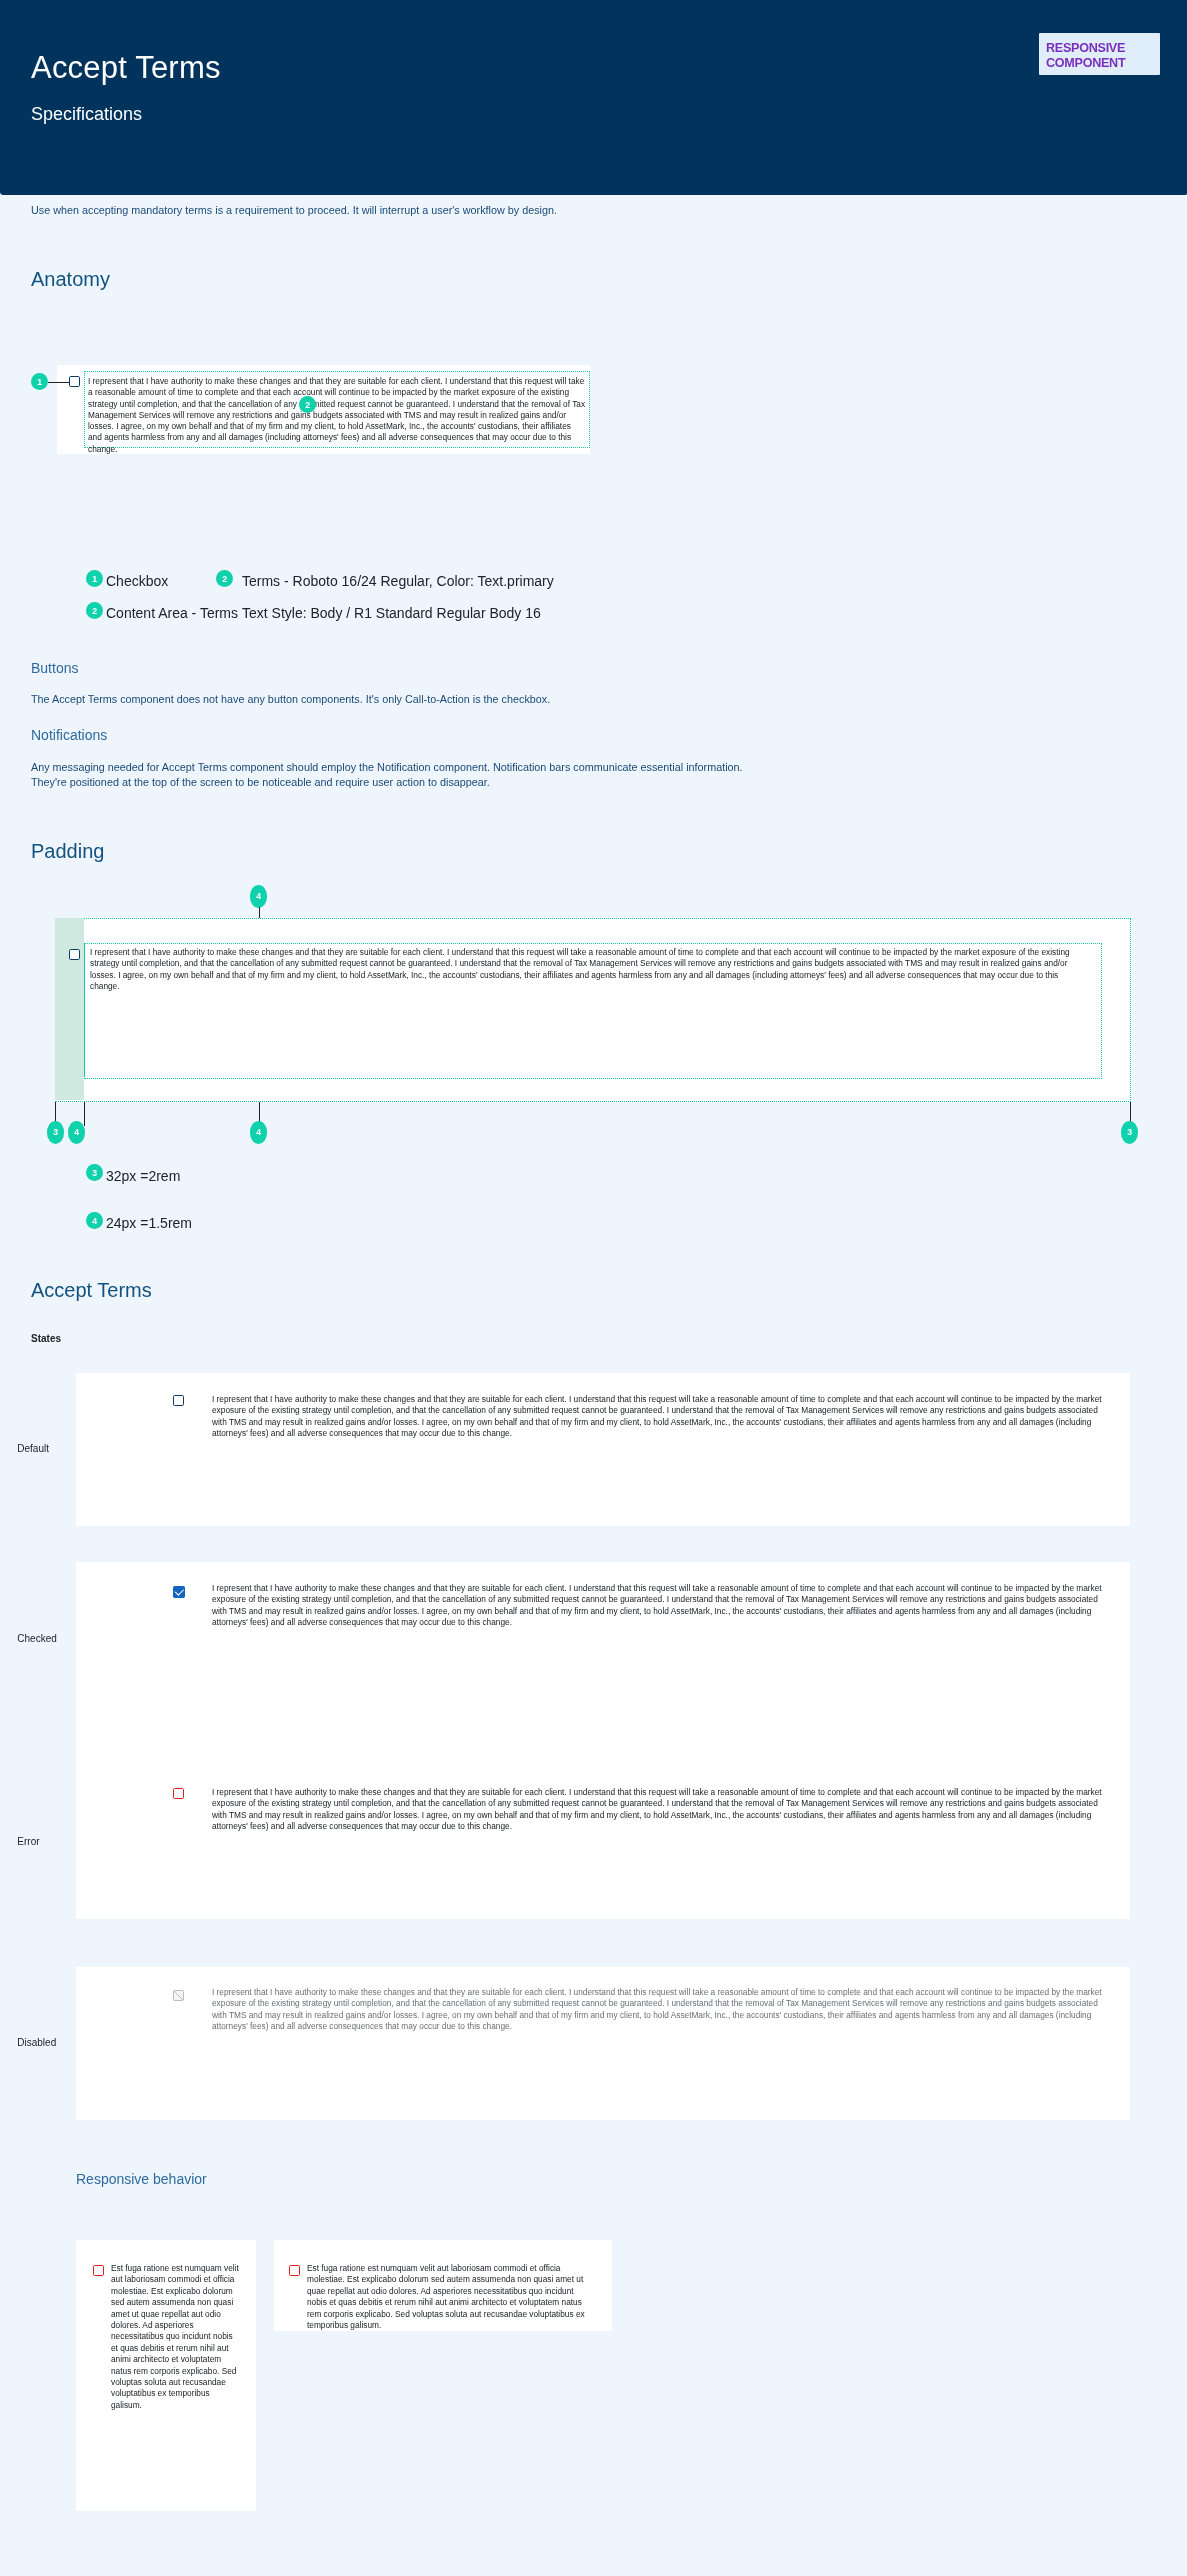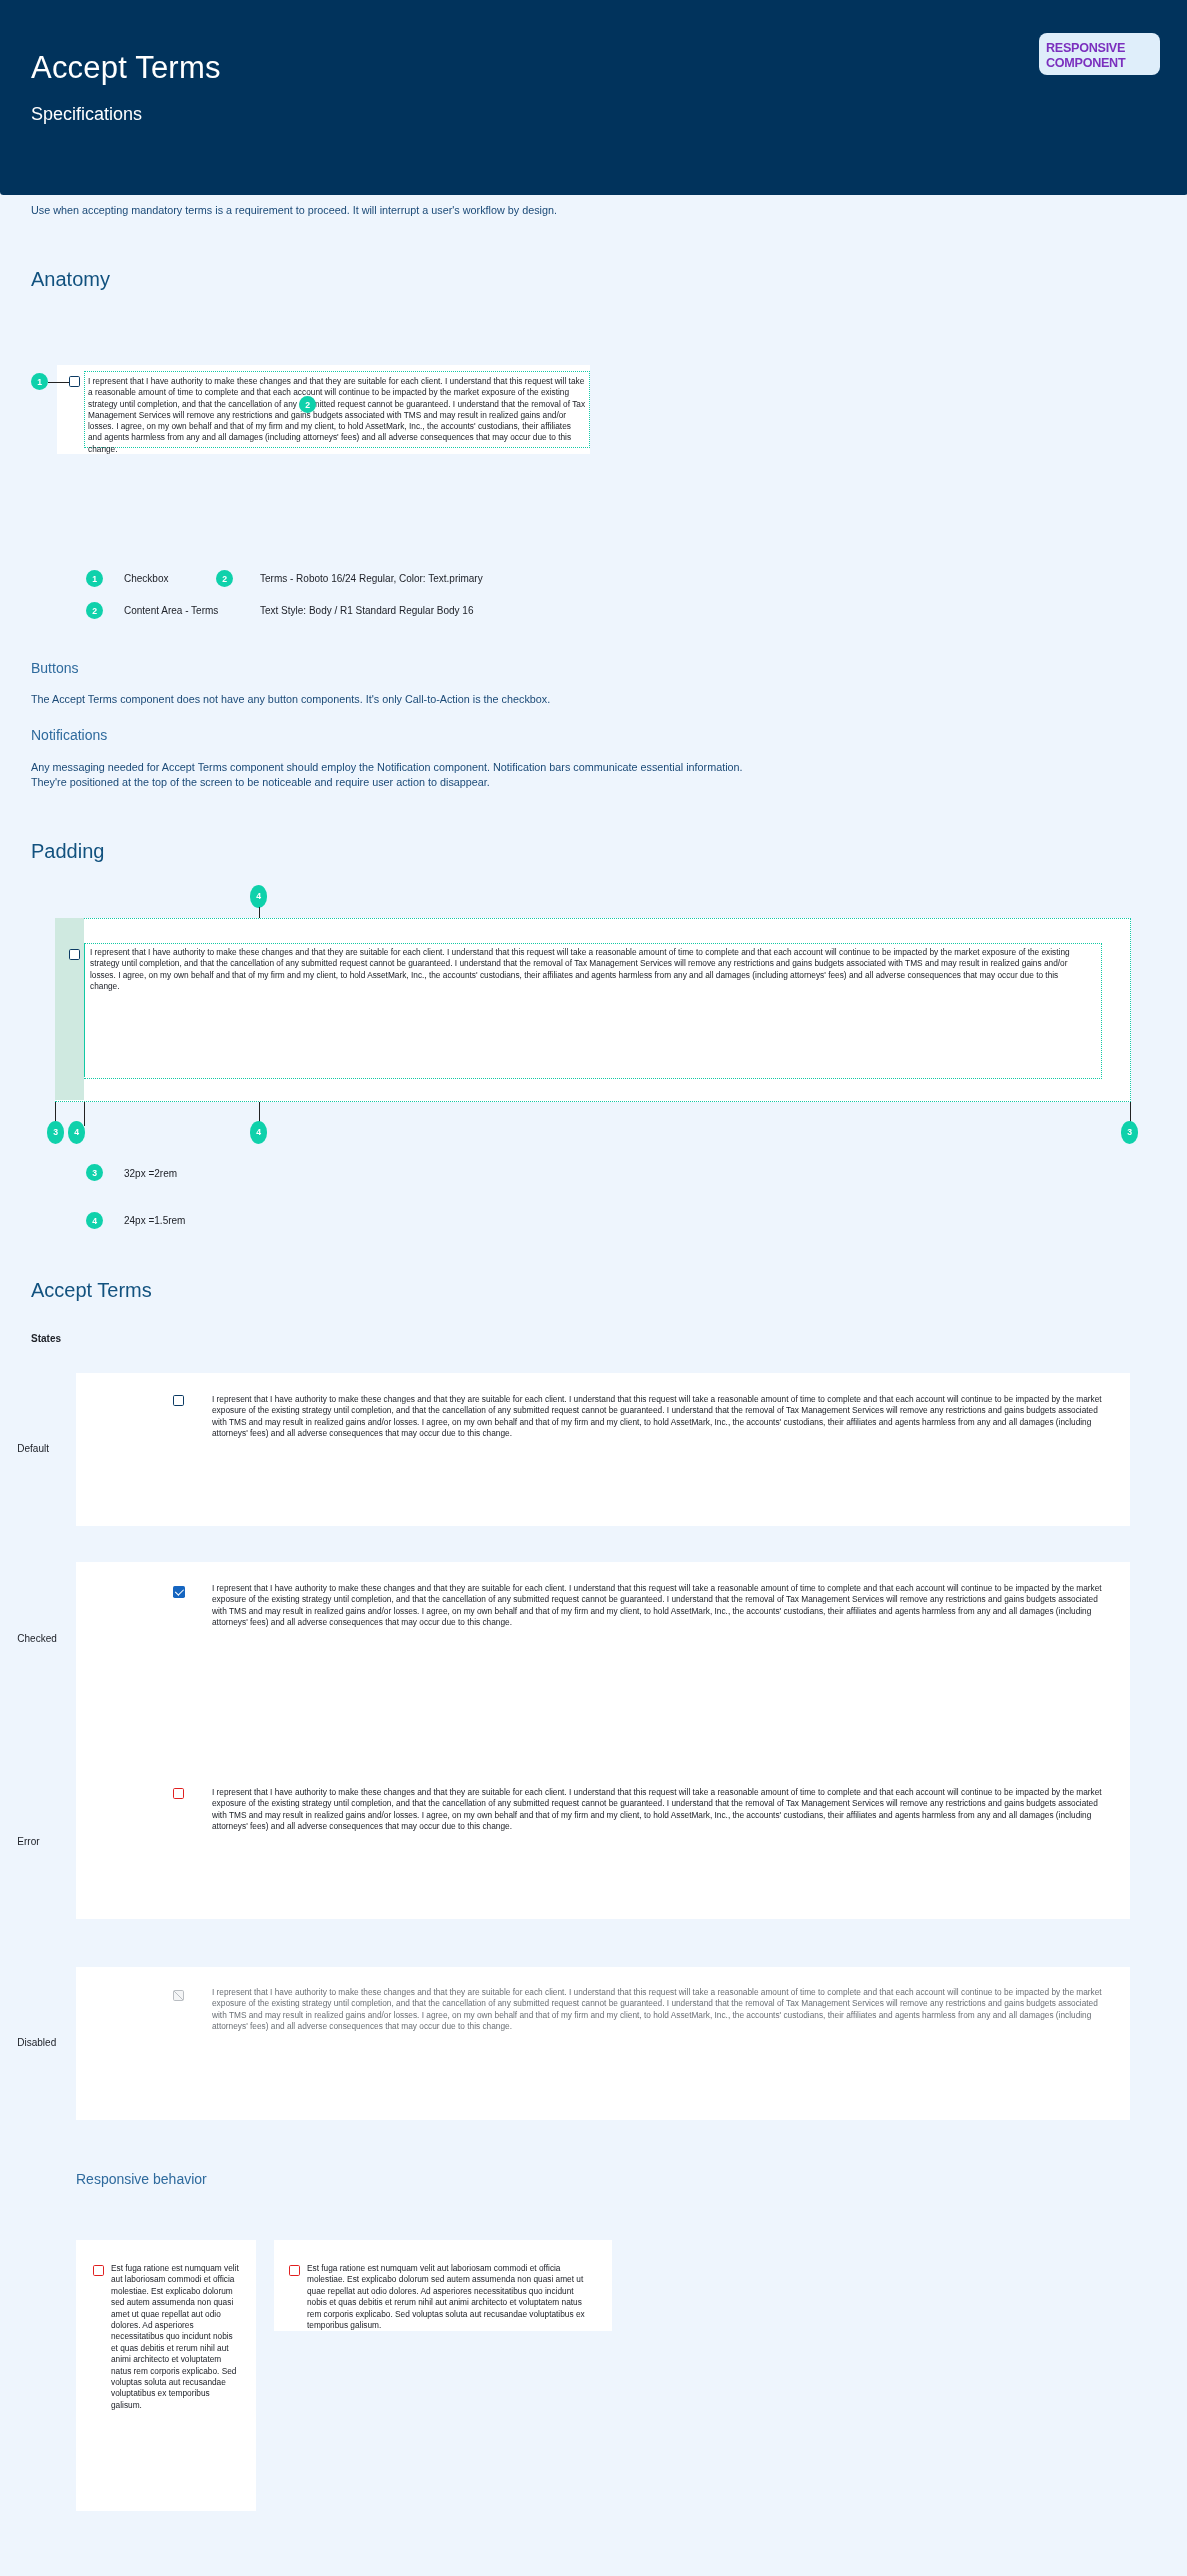--- a/index.html
+++ b/index.html
@@ -23,21 +23,21 @@
     position:absolute; left:31px; top:50px;
     font-size:31px; font-weight:400; color:#ffffff; letter-spacing:0.2px;
   }
   .header-sub {
     position:absolute; left:31px; top:104px;
     font-size:18px; font-weight:400; color:#ffffff;
   }
   .badge-box {
     position:absolute; right:28px; top:33px;
     width:121px; height:42px;
-    background:#dfeefa; border-radius:8px;
+    background:#dfeefa; border-radius:1px;
   }
   .badge-line1, .badge-line2 {
     position:absolute; left:7px;
     color:#7b2fbe; font-weight:bold; font-size:13px;
     letter-spacing:-0.3px; line-height:1;
     font-family:"Liberation Sans", sans-serif;
     transform:scaleX(.97);
     transform-origin:left center;
   }
   .badge-line1 { top:7.8px; }
@@ -96,21 +96,21 @@
     display:flex; align-items:center; justify-content:center;
   }
   .pin-tall {
     position:absolute; width:17.3px; height:22.5px; border-radius:8.7px/11.3px;
     background:#0fd1ab; color:#fff; font-size:8.7px; font-weight:bold;
     display:flex; align-items:center; justify-content:center;
   }
   .leader { position:absolute; background:#222; }
 
   .legend-label {
-    position:absolute; font-size:10px; color:#20232a;margin-left:18px;
+    position:absolute; font-size:14px; color:#20232a;
   }
 
   
   .pad-outer {
     position:absolute; left:55px; top:918px;
     width:1076px; height:184px;
     border:1.3px dotted #12c9a5; background:#ffffff;
   }
   .pad-green-left {
     position:absolute; left:55px; top:918px;

